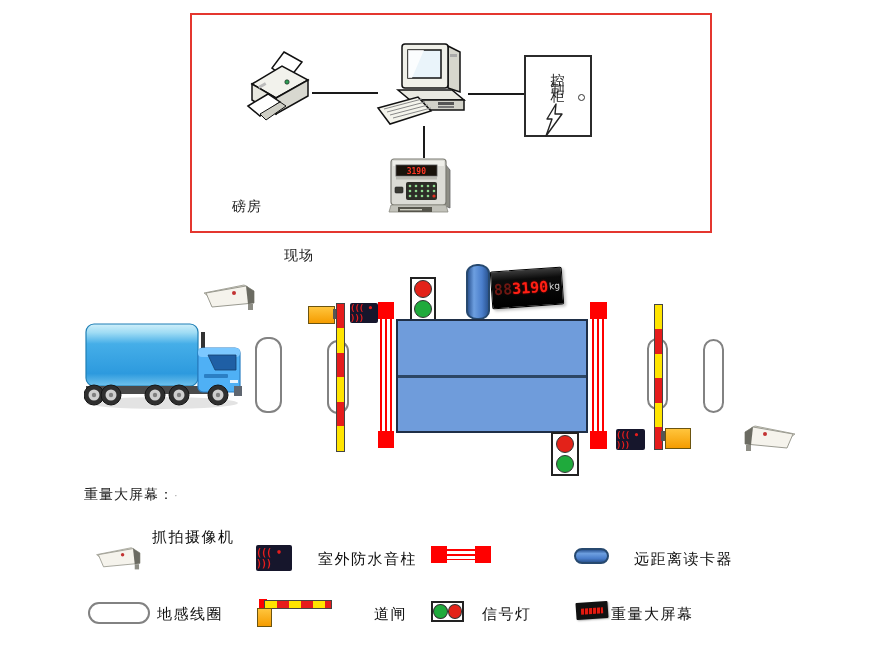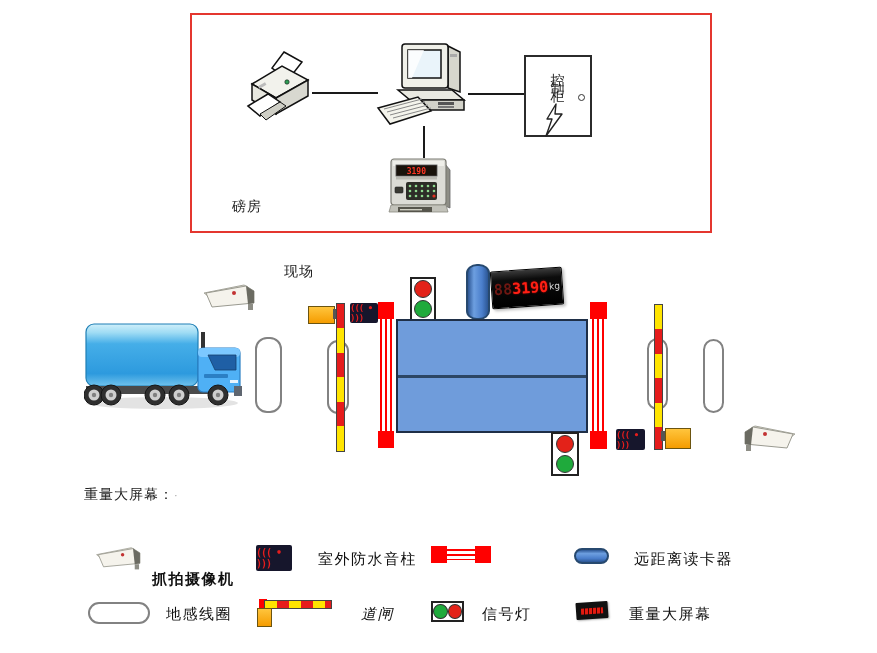--- a/index.html
+++ b/index.html
@@ -140,21 +140,21 @@
       <circle cx="46" cy="40" r="1.6" fill="#e33222"></circle>
       <rect x="7" y="31" width="8" height="6" rx="1" fill="#3a3a34" stroke="#222" stroke-width="0.6"></rect>
       <polygon points="3,49 58,49 60,56 1,56" fill="#c2c2ba" stroke="#8a8a82" stroke-width="0.8"></polygon>
       <rect x="10" y="51" width="34" height="5" fill="#56554c"></rect>
       <rect x="12" y="53" width="22" height="1.4" fill="#cfcec2"></rect>
     </svg>
   </div>
 
   <div class="abs cn14" style="left:232px;top:198px;">磅房</div>
 
-  <div class="abs cn14" style="left:284px;top:263px;">现场</div>
+  <div class="abs cn14" style="left:284px;top:247px;">现场</div>
 
   <div class="abs" style="left:204px;top:283px;">
     <svg width="54" height="30" viewBox="0 0 54 30">
       <rect x="44" y="21" width="5" height="6" fill="#8d8d85"></rect>
       <polygon points="0,10 40,2 44,4 4,13" fill="#dedbd0" stroke="#a7a79d" stroke-width="1"></polygon>
       <polygon points="2,10 42,3 50,8 50,20 8,24" fill="#f5f3ec" stroke="#9a9a90" stroke-width="1"></polygon>
       <polygon points="42,3 50,8 50,20 44,21" fill="#6b6b62"></polygon>
       <circle cx="30" cy="10" r="2" fill="#c23333"></circle>
     </svg>
   </div>
@@ -277,50 +277,50 @@
 
   <div class="abs" style="left:95px;top:546px;">
     <svg width="50" height="26" viewBox="0 0 54 30">
       <rect x="44" y="21" width="5" height="6" fill="#8d8d85"></rect>
       <polygon points="0,10 40,2 44,4 4,13" fill="#dedbd0" stroke="#a7a79d" stroke-width="1"></polygon>
       <polygon points="2,10 42,3 50,8 50,20 8,24" fill="#f5f3ec" stroke="#9a9a90" stroke-width="1"></polygon>
       <polygon points="42,3 50,8 50,20 44,21" fill="#6b6b62"></polygon>
       <circle cx="30" cy="10" r="2" fill="#c23333"></circle>
     </svg>
   </div>
-  <div class="abs cn15" style="left:152px;top:570px;font-weight:bold;">抓拍摄像机</div>
+  <div class="abs cn15" style="left:152px;top:528px;">抓拍摄像机</div>
 
   <div class="abs reader" style="left:256px;top:545px;width:36px;height:26px;font-size:10px;">
     <span>((( • )))</span>
   </div>
   <div class="abs cn15" style="left:318px;top:550px;">室外防水音柱</div>
 
   <div class="abs" style="left:431px;top:546px;width:60px;height:18px;">
     <div class="abs lc-sq" style="left:0;top:0;width:16px;height:17px;"></div>
     <div class="abs lc-lines-h" style="left:15px;top:3px;width:30px;height:11px;"></div>
     <div class="abs lc-sq" style="left:44px;top:0;width:16px;height:17px;"></div>
   </div>
 
   <div class="abs cylinder-h" style="left:574px;top:548px;width:31px;height:12px;"></div>
   <div class="abs cn15" style="left:634px;top:550px;">远距离读卡器</div>
 
   <div class="abs loop-h" style="left:88px;top:602px;width:58px;height:18px;"></div>
-  <div class="abs cn15" style="left:166px;top:605px;">地感线圈</div>
+  <div class="abs cn15" style="left:157px;top:605px;">地感线圈</div>
 
   <div class="abs" style="left:256px;top:599px;width:76px;height:27px;">
     <div class="abs lc-sq" style="left:3px;top:0;width:8px;height:9px;"></div>
     <div class="abs pole" style="left:8px;top:1px;width:66px;height:7px;background:repeating-linear-gradient(90deg,#ffe400 0 12px,#e51c1c 12px 24px);"></div>
     <div class="abs motor" style="left:1px;top:9px;width:13px;height:17px;"></div>
   </div>
-  <div class="abs cn15" style="left:361px;top:605px;font-style:italic;">道闸</div>
+  <div class="abs cn15" style="left:374px;top:605px;">道闸</div>
 
   <div class="abs tlight-h" style="left:431px;top:601px;width:29px;height:17px;">
     <div class="bulb-s bulb-green"></div>
     <div class="bulb-s bulb-red"></div>
   </div>
   <div class="abs cn15" style="left:482px;top:605px;">信号灯</div>
 
   <div class="abs led-mini" style="left:576px;top:602px;width:32px;height:17px;transform:rotate(-4deg);">
     <div class="strip"></div>
   </div>
-  <div class="abs cn15" style="left:629px;top:605px;">重量大屏幕</div>
+  <div class="abs cn15" style="left:611px;top:605px;">重量大屏幕</div>
 
 </div>
 
 </body></html>

